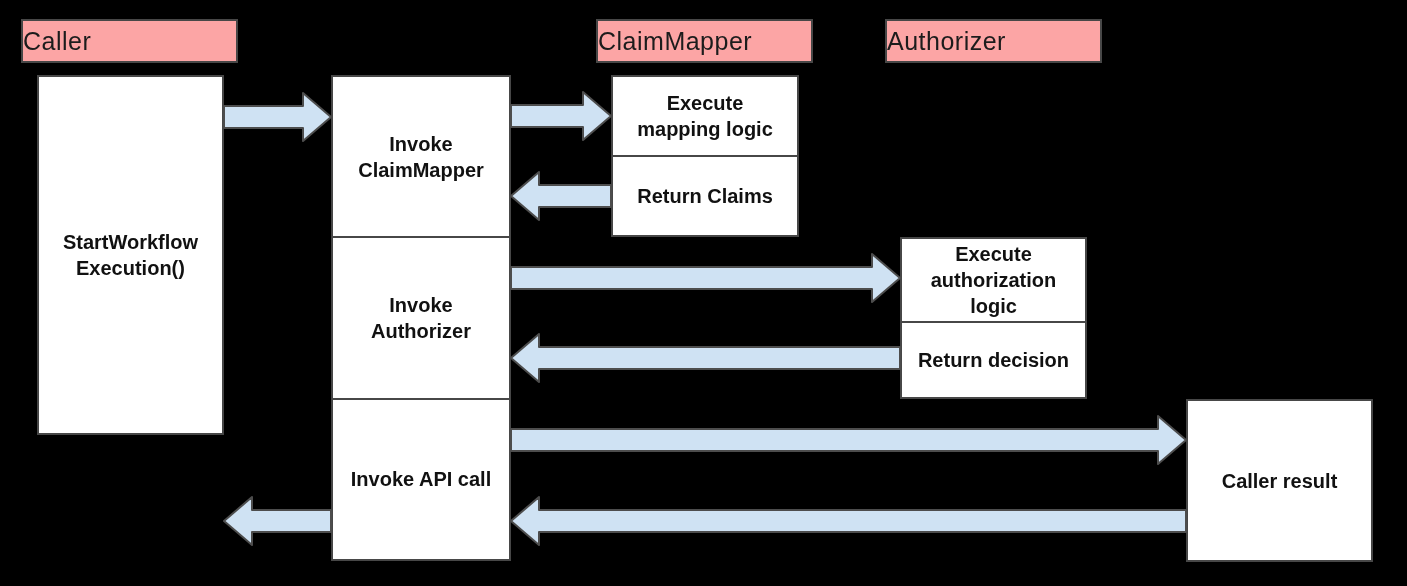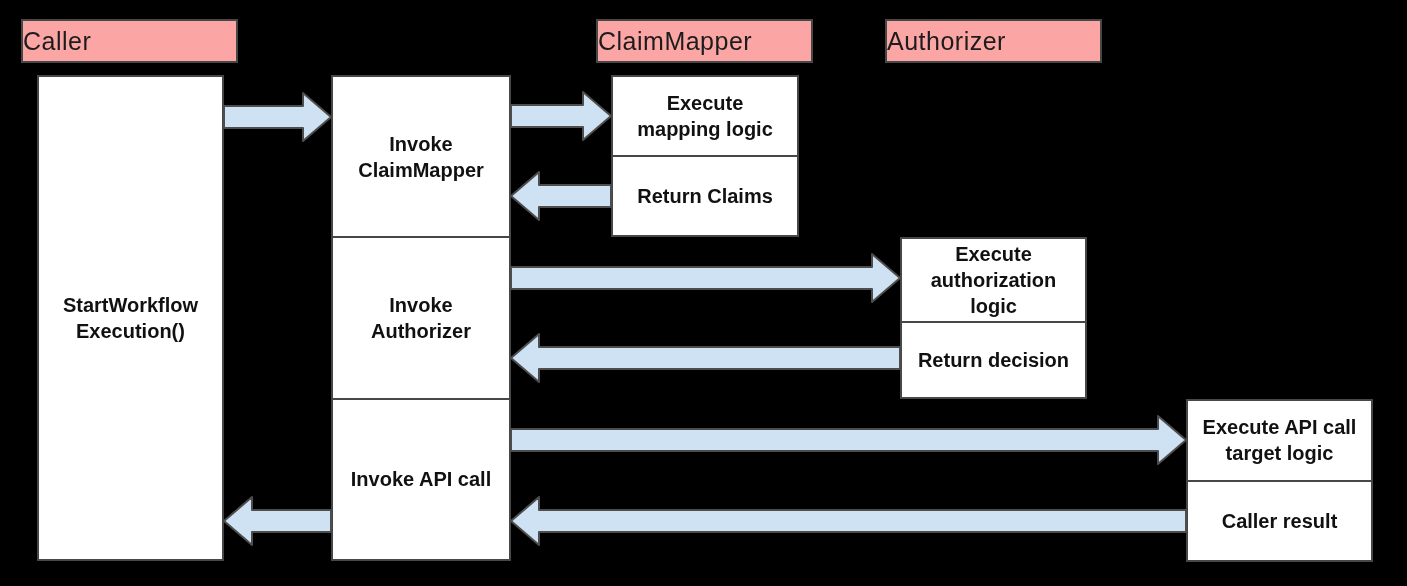--- a/index.html
+++ b/index.html
@@ -54,21 +54,21 @@
     text-align: center;
     font-weight: 700;
     font-size: 20px;
     line-height: 26px;
     color: #111111;
     white-space: pre-line;
     padding: 2px;
   }
   .cell + .cell { border-top: 2px solid #474747; }
 
-  #box-caller        { left: 37px;   top: 75px;  width: 187px; height: 486px; }
+  #box-caller        { left: 37px;   top: 75px;  width: 187px; height: 360px; }
   #stack-frontend    { left: 331px;  top: 75px;  width: 180px; height: 486px; justify-content: flex-end; }
   #stack-claimmapper { left: 611px;  top: 75px;  width: 188px; height: 162px; }
   #stack-authorizer  { left: 900px;  top: 237px; width: 187px; height: 162px; }
   #stack-calltarget  { left: 1186px; top: 399px; width: 187px; height: 163px; }
 
   
   #arrow-layer {
     position: absolute;
     left: 0; top: 0;
     width: 1407px;
@@ -117,22 +117,20 @@
   </div>
 
   <div class="stack" id="stack-authorizer">
     <div class="cell">Execute
 authorization
 logic</div>
     <div class="cell">Return decision</div>
   </div>
 
   <div class="stack" id="stack-calltarget">
-    <div class="cell">Execute API call
-target logic</div>
     <div class="cell">Caller result</div>
   </div>
 
   <svg id="arrow-layer" viewBox="0 0 1407 586" xmlns="http://www.w3.org/2000/svg">
     <path class="block-arrow" d="M224 106 L303 106 L303 93 L331 117 L303 141 L303 128 L224 128 Z"></path>
     <path class="block-arrow" d="M511 105 L583 105 L583 92 L611 116 L583 140 L583 127 L511 127 Z"></path>
     <path class="block-arrow" d="M611 185 L539 185 L539 172 L511 196 L539 220 L539 207 L611 207 Z"></path>
     <path class="block-arrow" d="M511 267 L872 267 L872 254 L900 278 L872 302 L872 289 L511 289 Z"></path>
     <path class="block-arrow" d="M900 347 L539 347 L539 334 L511 358 L539 382 L539 369 L900 369 Z"></path>
     <path class="block-arrow" d="M511 429 L1158 429 L1158 416 L1186 440 L1158 464 L1158 451 L511 451 Z"></path>

